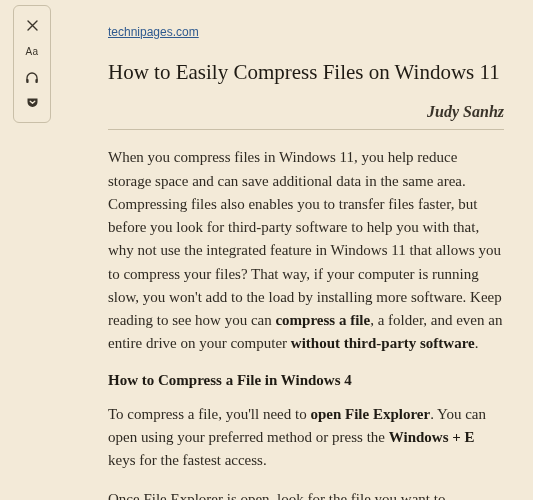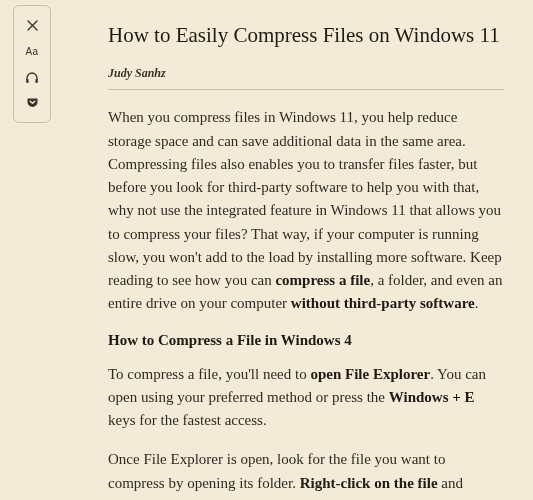--- a/index.html
+++ b/index.html
@@ -62,23 +62,24 @@
     font-size: 21px;
     font-weight: 400;
     color: #1f1b14;
     line-height: 1.25;
     margin-bottom: 18px;
   }
   .author {
     font-family: Georgia, serif;
     font-style: italic;
     font-weight: 600;
-    font-size: 12px;
+    font-size: 16px;
     color: #3a342a;
     margin-bottom: 8px;
+    text-align: right;
   }
   .readtime {
     font-family: -apple-system, "Helvetica Neue", Arial, sans-serif;
     font-size: 10px;
     color: #5b5343;
     margin-bottom: 12px;
   }
   hr.divider {
     border: none;
     border-top: 1px solid #c9bfa8;
@@ -121,20 +122,21 @@
   <div class="toolbar-btn">
     <svg width="13" height="12" viewBox="0 0 13 12">
       <path d="M1.5 1.5 h10 v3.5 a5 5 0 0 1 -10 0 z" fill="#3a342a"></path>
       <path d="M4.2 4.2 L6.5 6.3 L8.8 4.2" stroke="#f3ead8" stroke-width="1.3" fill="none" stroke-linecap="round" stroke-linejoin="round"></path>
     </svg>
   </div>
 </div>
 
 <div class="content">
 
+  <a class="source-link">technipages.com</a>
 
   <h1 class="title">How to Easily Compress Files on Windows 11</h1>
 
   <div class="author">Judy Sanhz</div>
 
   <hr class="divider">
 
   <p class="body">
     <span>When you compress files in Windows 11, you help reduce storage space and can save additional data in the same area. Compressing files also enables you to transfer files faster, but before you look for third-party software to help you with that, why not use the integrated feature in Windows 11 that allows you to compress your files? That way, if your computer is running slow, you won't add to the load by installing more software. Keep reading to see how you can </span><b>compress a file</b><span>, a folder, and even an entire drive on your computer </span><b>without third-party software</b><span>.</span>
   </p>

